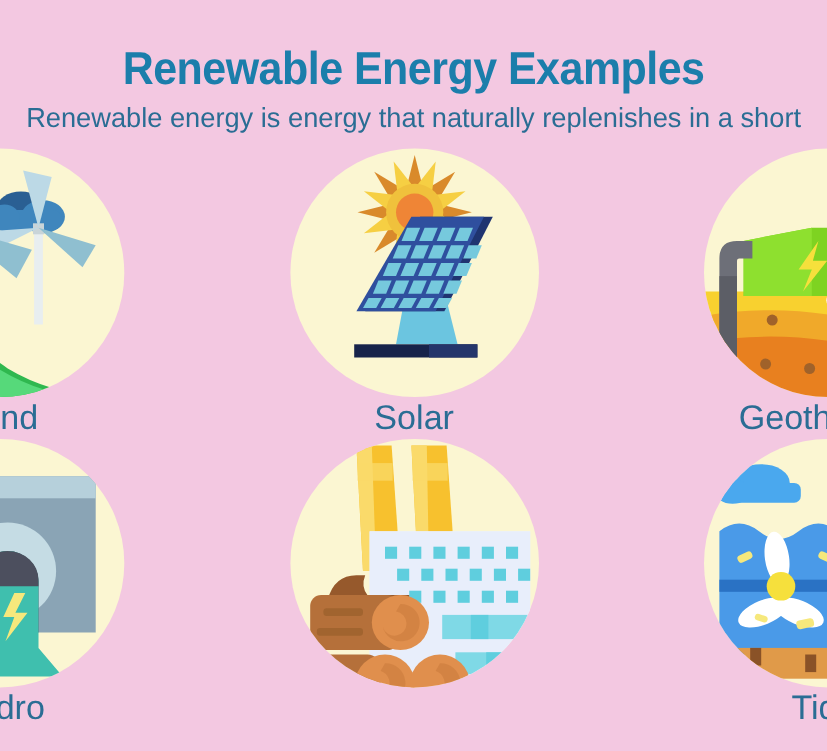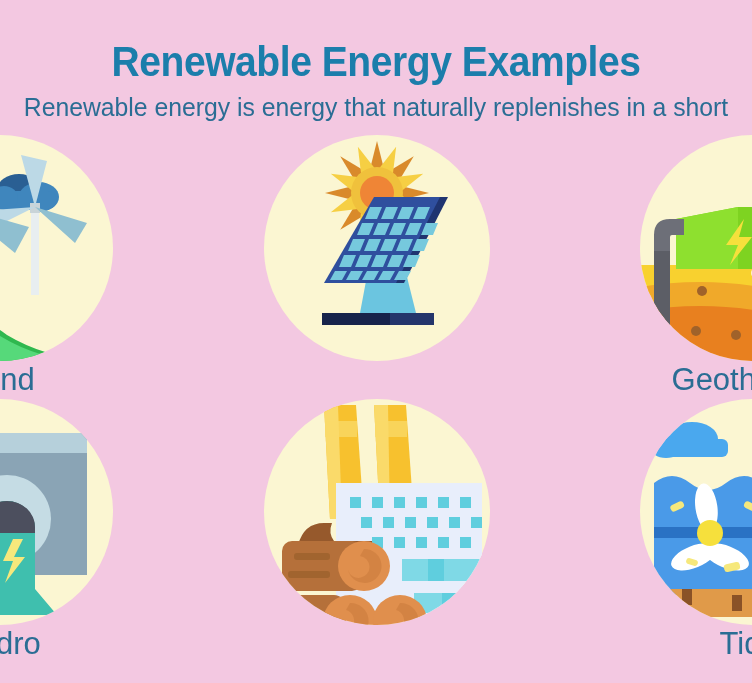--- a/index.html
+++ b/index.html
@@ -250,20 +250,21 @@
               <g>
                 <path d="M114 76 L 126 76 L 121 86 L 109 86 Z" opacity="0"></path>
               </g>
             </g>
 
             <rect x="58" y="178" width="112" height="12" fill="#17234a"></rect>
             <rect x="126" y="178" width="44" height="12" fill="#24356b"></rect>
           </g>
         </svg>
       </div>
+      <div class="label">Solar</div>
     </div>
 
     <div class="cell c2 r0">
       <div class="disc"></div>
       <div class="art">
         <svg class="svgfull" viewBox="0 0 226 226">
           <defs>
               <clipPath id="clipGeo">
                 <circle cx="113" cy="113" r="113"></circle>
               </clipPath>

